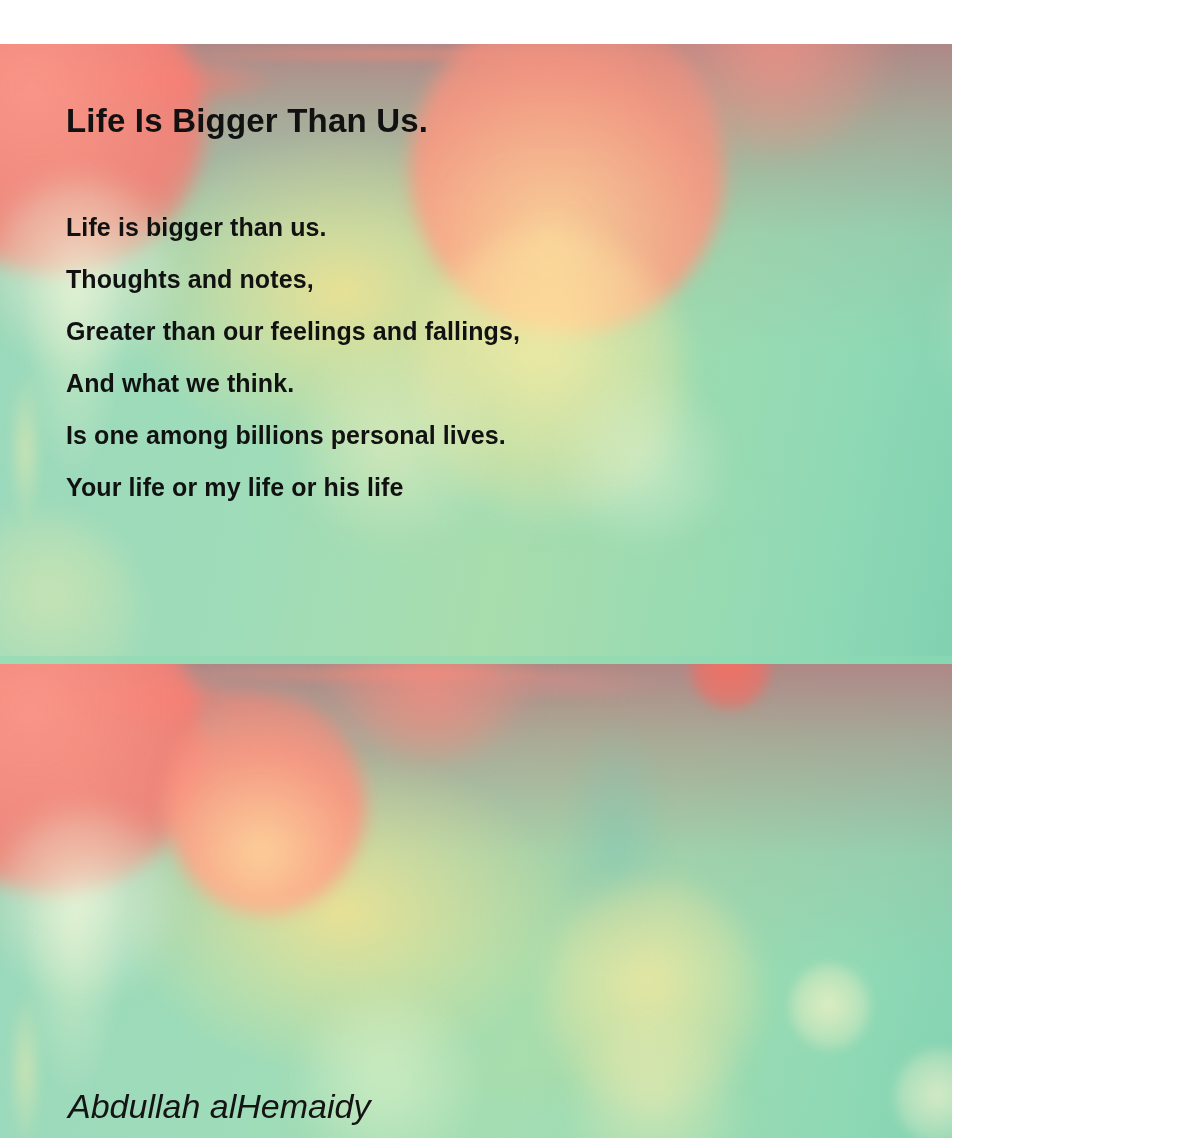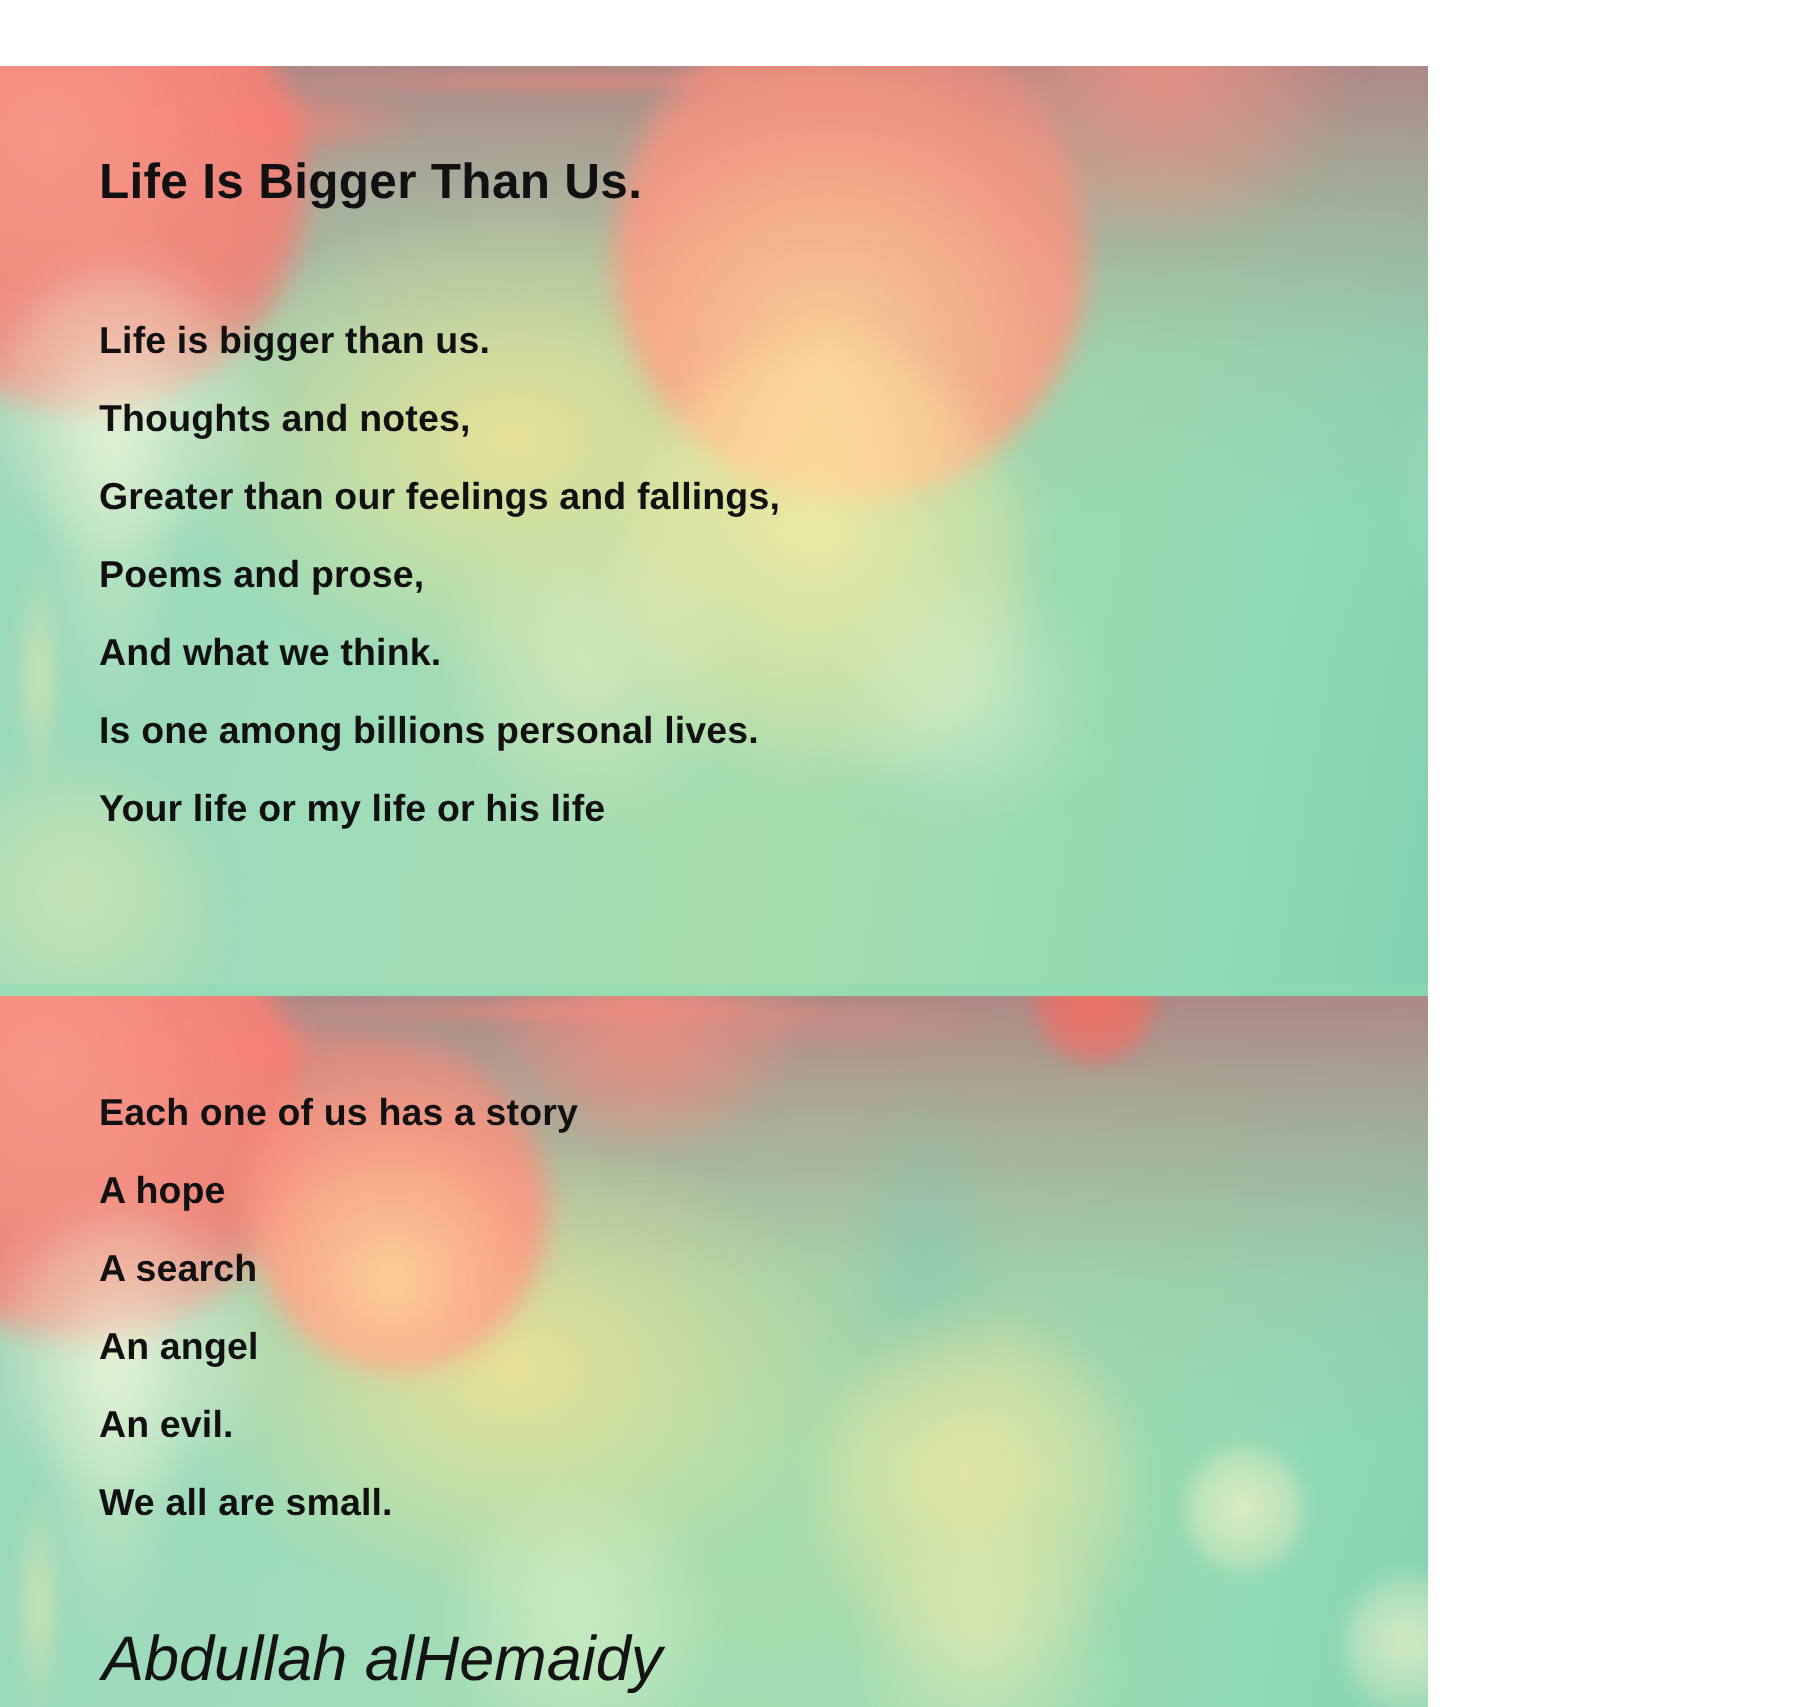--- a/index.html
+++ b/index.html
@@ -129,21 +129,21 @@
     color: #111111;
     white-space: nowrap;
     letter-spacing: 0.1px;
   }
 
   #poem-author {
     position: absolute;
     left: 68px;
     top: 1041px;
     margin: 0;
-    font-size: 42px;
+    font-size: 34px;
     font-style: italic;
     font-weight: normal;
     line-height: 42px;
     color: #141414;
     white-space: nowrap;
   }
 
   
   #bottom-edge-band {
     position: absolute;
@@ -257,31 +257,22 @@
   <div id="bottom-edge-band"></div>
 
   <div id="poem-content">
 
     <h1 id="poem-title">Life Is Bigger Than Us.</h1>
 
     <div class="stanza" id="stanza-1">
       <div class="poem-line">Life is bigger than us.</div>
       <div class="poem-line">Thoughts and notes,</div>
       <div class="poem-line">Greater than our feelings and fallings,</div>
-      <div class="poem-line">Poems and prose,</div>
       <div class="poem-line">And what we think.</div>
       <div class="poem-line">Is one among billions personal lives.</div>
       <div class="poem-line">Your life or my life or his life</div>
     </div>
 
-    <div class="stanza" id="stanza-2">
-      <div class="poem-line">Each one of us has a story</div>
-      <div class="poem-line">A hope</div>
-      <div class="poem-line">A search</div>
-      <div class="poem-line">An angel</div>
-      <div class="poem-line">An evil.</div>
-      <div class="poem-line">We all are small.</div>
-    </div>
 
     <div id="poem-author">Abdullah alHemaidy</div>
   </div>
 
 </div>
 
 </body></html>

